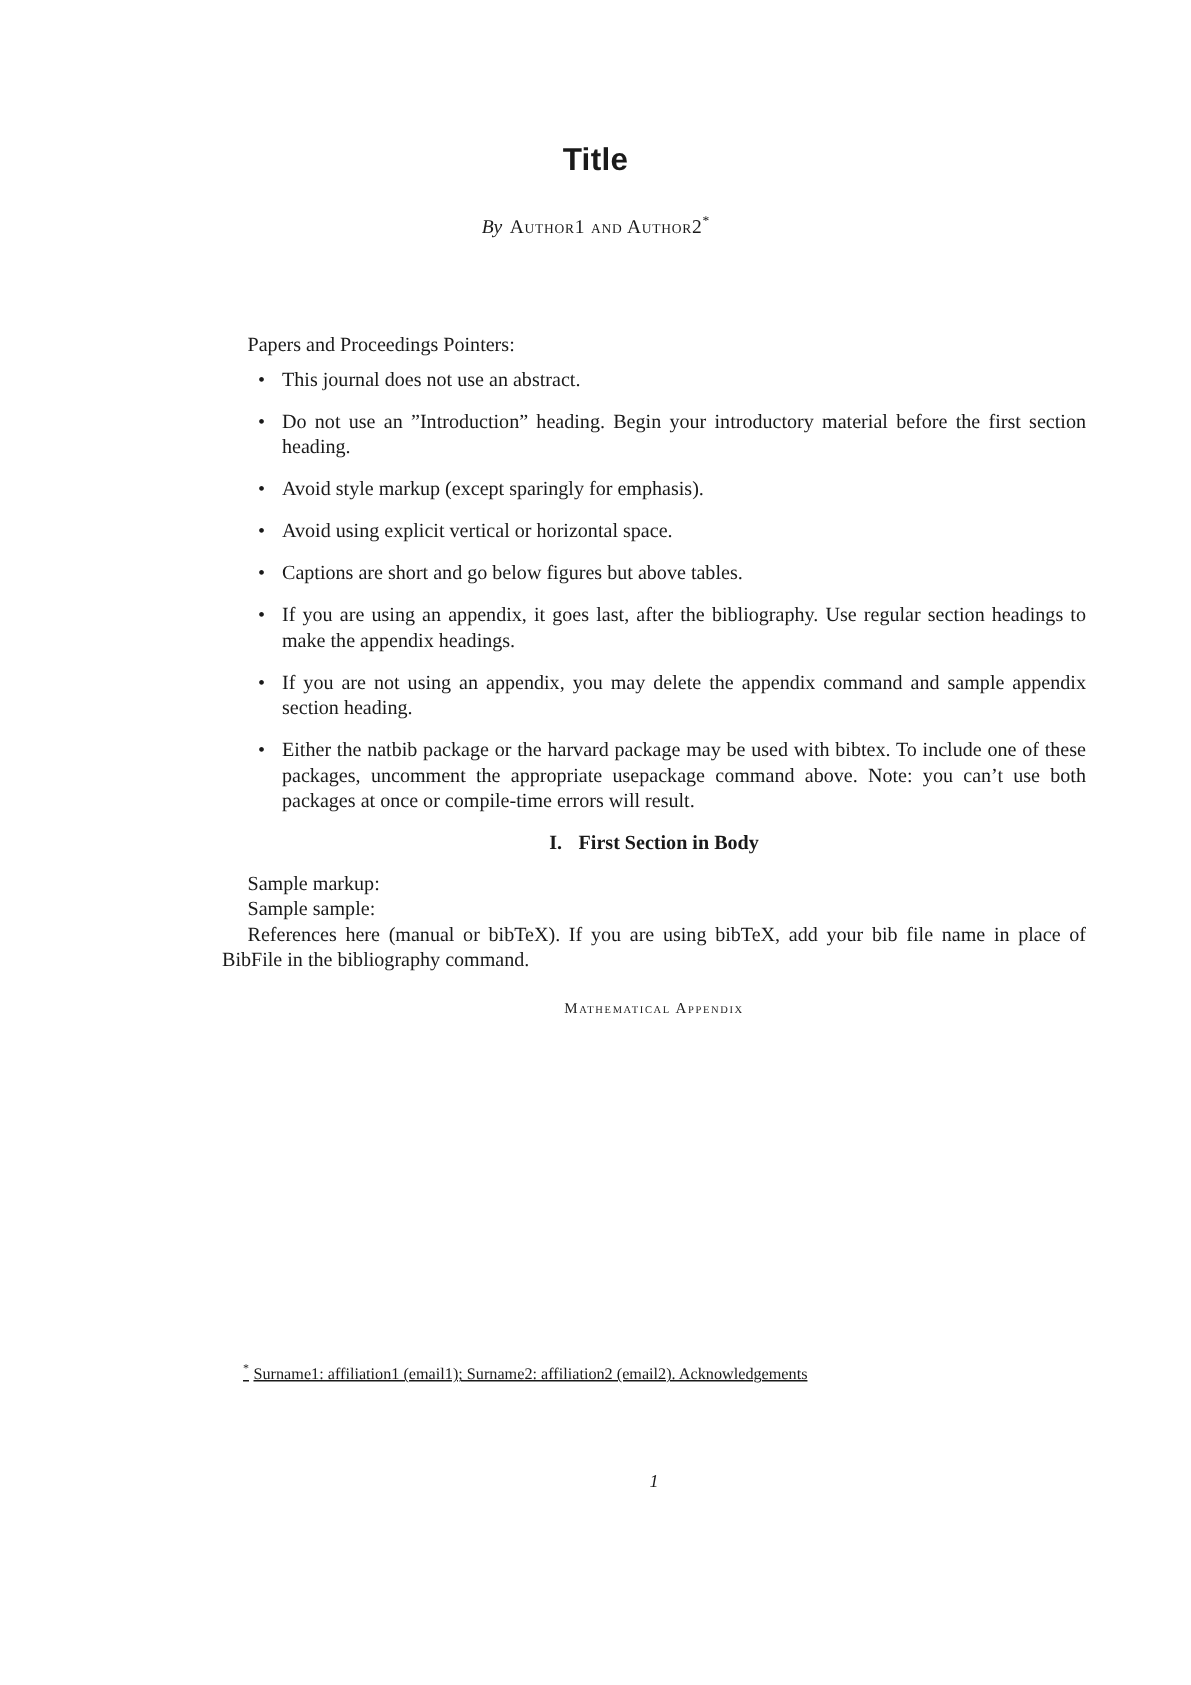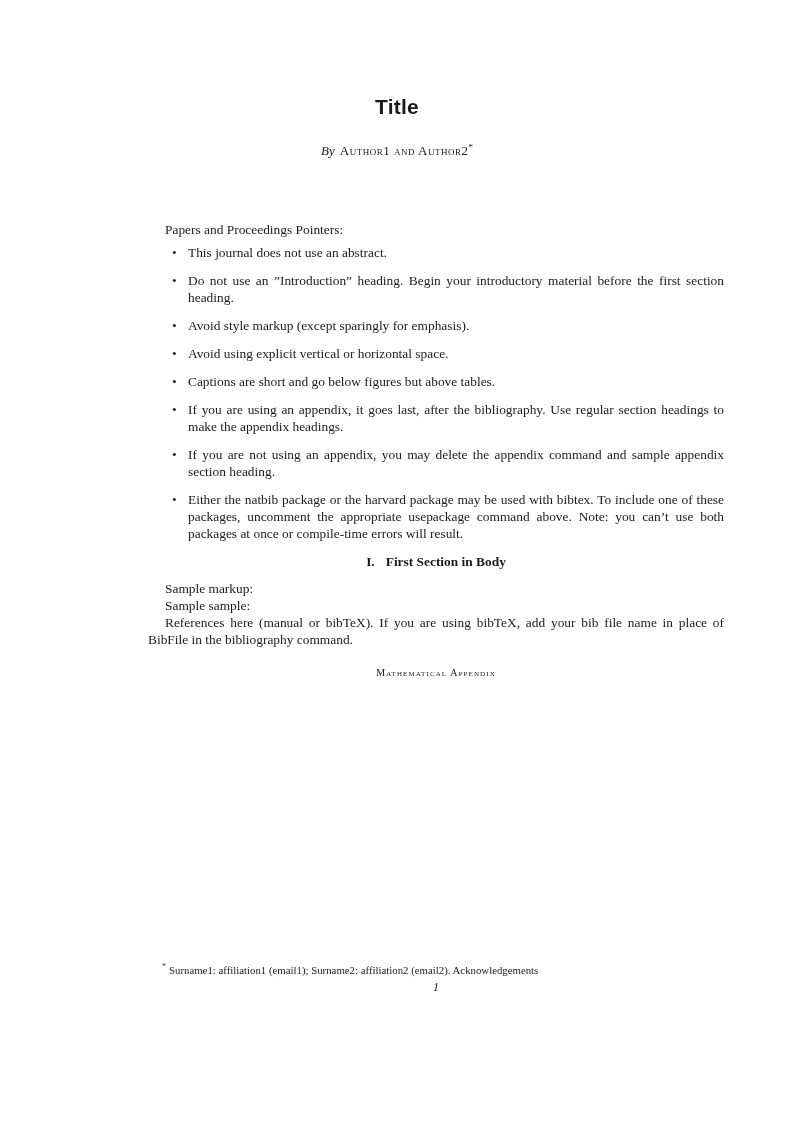--- a/index.html
+++ b/index.html
@@ -69,25 +69,26 @@
     text-align: center;
     font-weight: 400;
     font-size: 10px;
     line-height: 17px;
     font-variant: small-caps;
     letter-spacing: 1.1px;
   }
   .footnote {
     position: absolute;
     left: 118px;
-    top: 947px;
+    top: 893px;
     width: 576px;
     font-size: 10.8px;
     line-height: 14px;
     text-indent: 14px;
+    text-decoration: underline;
   }
   .footnote sup { font-size: 8px; line-height: 0; }
   .footnote .fn-text { margin-left: 3px; }
   .page-number {
     position: absolute;
     left: 118px;
     top: 964px;
     width: 576px;
     text-align: center;
     font-style: italic;

